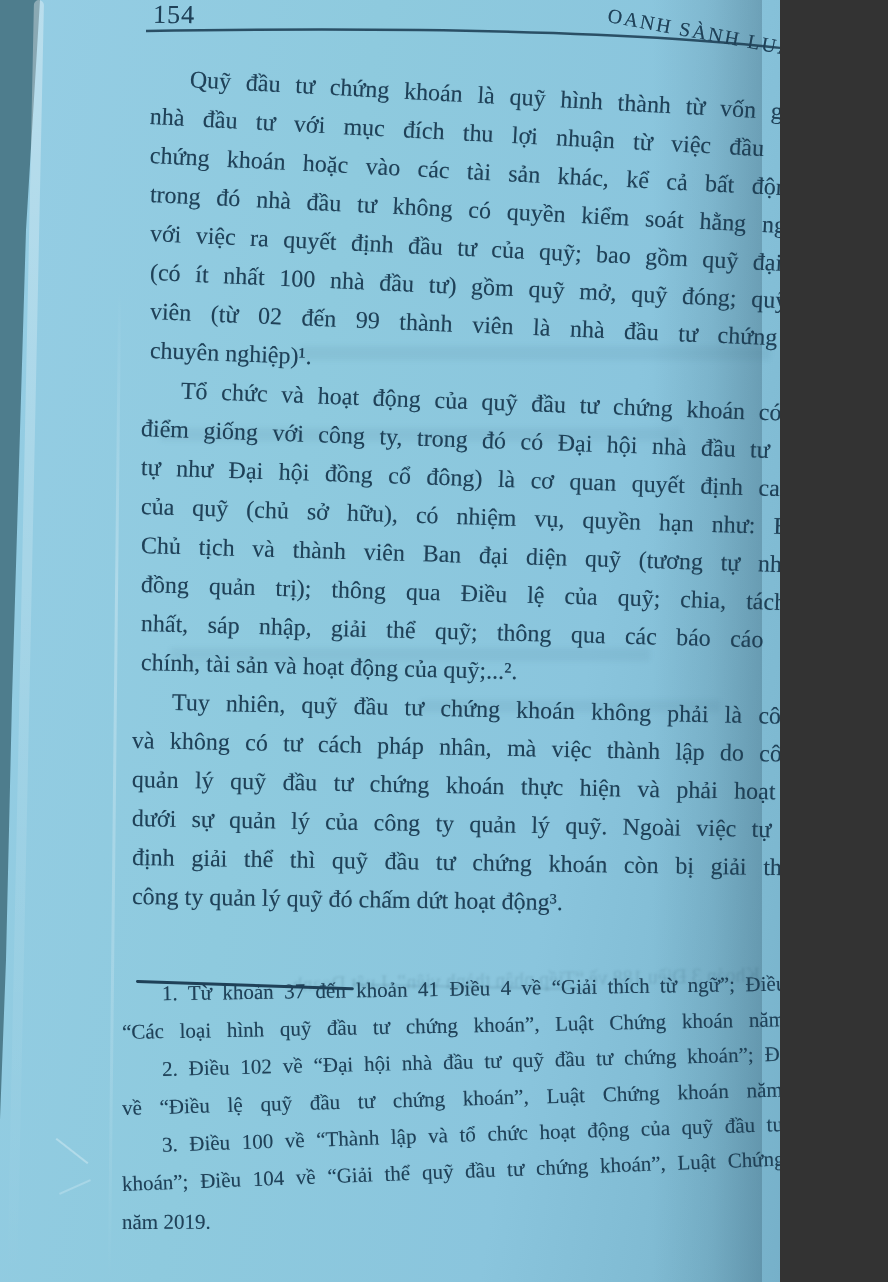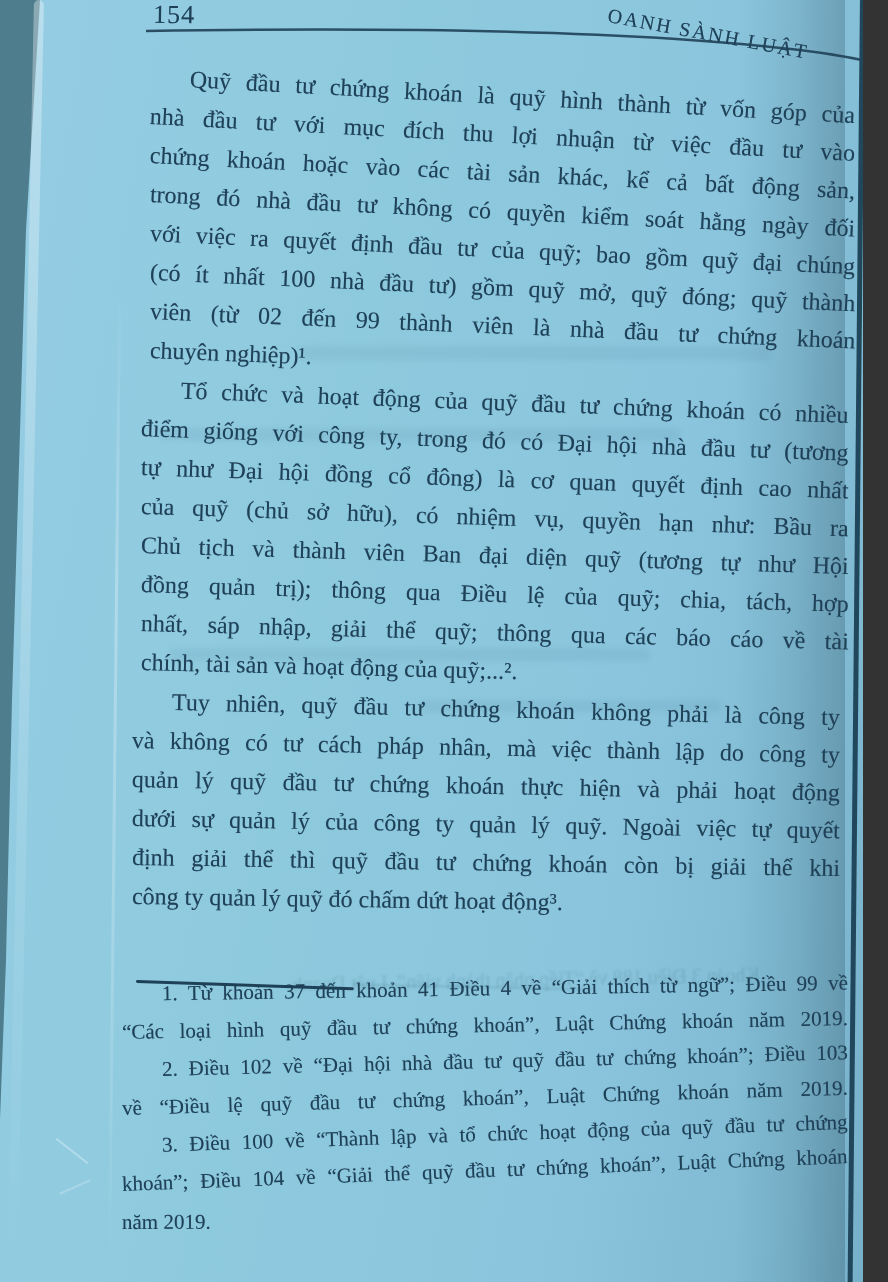--- a/index.html
+++ b/index.html
@@ -1,17 +1,17 @@
 <!DOCTYPE html>
 <html><head>
 <meta charset="utf-8">
 <style>
   html,body{margin:0;padding:0;background:#333;}
   .photo{
-    position:relative;width:863px;height:1282px;overflow:hidden;
+    position:relative;width:780px;height:1282px;overflow:hidden;
     background:linear-gradient(100deg,#95cde4 0%,#8ecade 38%,#8ac5dd 70%,#7db8d0 92%,#76b0c9 100%);
     font-family:"Liberation Serif","DejaVu Serif",serif;
     color:#1f4158;
   }
   
   .desk-strip{
     position:absolute;left:0;top:0;width:46px;height:1282px;
     background:#4e7d8d;
     clip-path:polygon(0 0,40px 0,26px 230px,12px 700px,6px 960px,0 1120px);
   }

